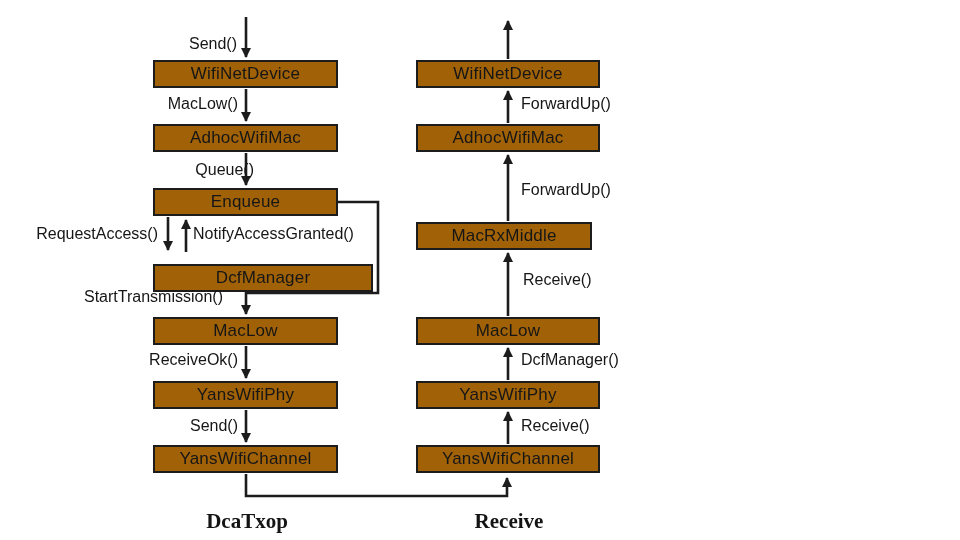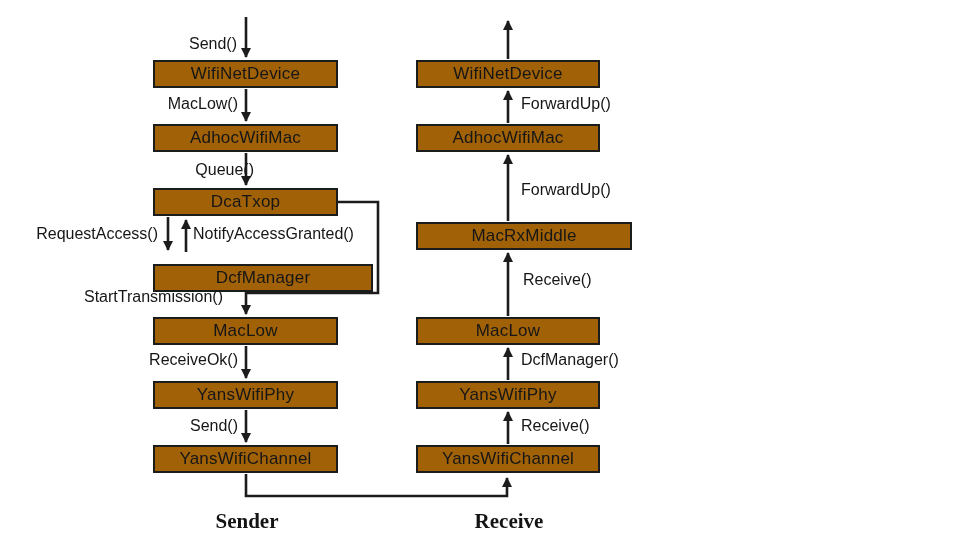--- a/index.html
+++ b/index.html
@@ -85,42 +85,42 @@
     </g>
   </svg>
 
   <div class="node" style="left:153px; top:60px;  width:185px">
       <span>WifiNetDevice</span>
     </div>
   <div class="node" style="left:153px; top:124px; width:185px">
       <span>AdhocWifiMac</span>
     </div>
   <div class="node" style="left:153px; top:188px; width:185px">
-      <span>DcaTxop</span>
+      <span>Enqueue</span>
     </div>
   <div class="node" style="left:153px; top:264px; width:220px">
       <span>DcfManager</span>
     </div>
   <div class="node" style="left:153px; top:317px; width:185px">
       <span>MacLow</span>
     </div>
   <div class="node" style="left:153px; top:381px; width:185px">
       <span>YansWifiPhy</span>
     </div>
   <div class="node" style="left:153px; top:445px; width:185px">
       <span>YansWifiChannel</span>
     </div>
 
   <div class="node" style="left:416px; top:60px;  width:184px">
       <span>WifiNetDevice</span>
     </div>
   <div class="node" style="left:416px; top:124px; width:184px">
       <span>AdhocWifiMac</span>
     </div>
-  <div class="node" style="left:416px; top:222px; width:216px">
+  <div class="node" style="left:416px; top:222px; width:176px">
       <span>MacRxMiddle</span>
     </div>
   <div class="node" style="left:416px; top:317px; width:184px">
       <span>MacLow</span>
     </div>
   <div class="node" style="left:416px; top:381px; width:184px">
       <span>YansWifiPhy</span>
     </div>
   <div class="node" style="left:416px; top:445px; width:184px">
       <span>YansWifiChannel</span>
@@ -134,16 +134,16 @@
   <span class="fn l" style="left:84px;  top:289px; width:155px">StartTransmission()</span>
   <span class="fn r" style="left:141px; top:352px; width:97px">ReceiveOk()</span>
   <span class="fn r" style="left:166px; top:418px; width:72px">Send()</span>
 
   <span class="fn l" style="left:521px; top:96px;  width:110px">ForwardUp()</span>
   <span class="fn l" style="left:521px; top:182px; width:110px">ForwardUp()</span>
   <span class="fn l" style="left:523px; top:272px; width:110px">Receive()</span>
   <span class="fn l" style="left:521px; top:352px; width:110px">DcfManager()</span>
   <span class="fn l" style="left:521px; top:418px; width:110px">Receive()</span>
 
-  <div class="col-title" style="left:177px">Sender</div>
+  <div class="col-title" style="left:177px">DcaTxop</div>
   <div class="col-title" style="left:439px">Receive</div>
 
 </div>
 
 </body></html>

